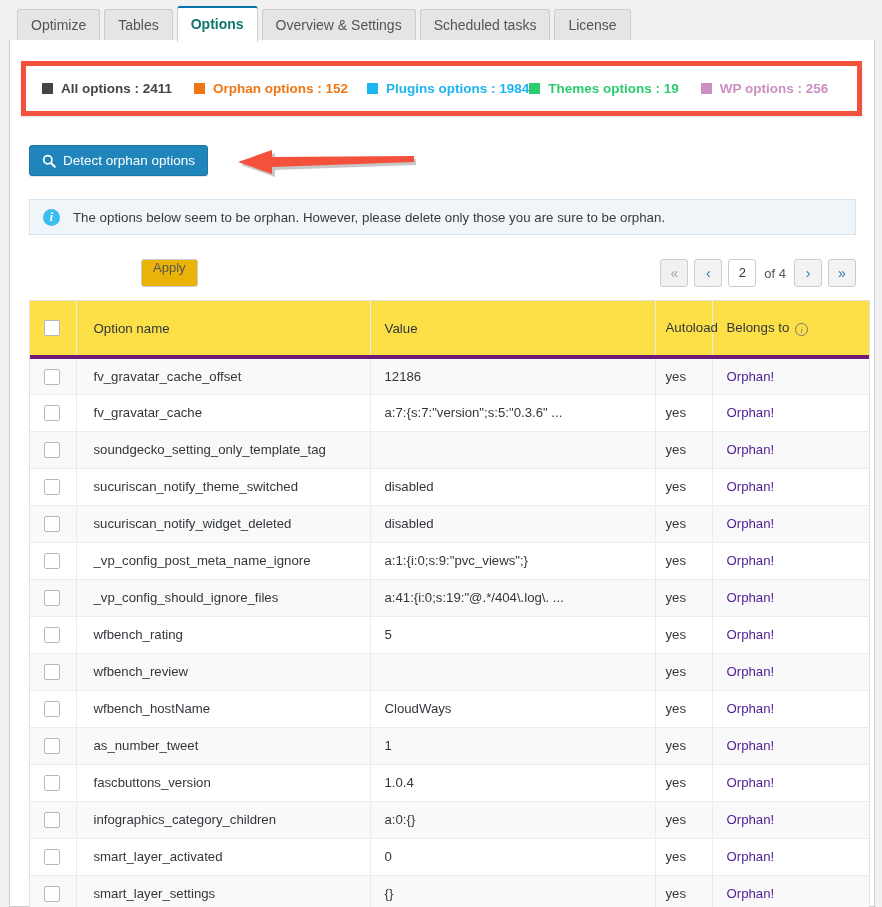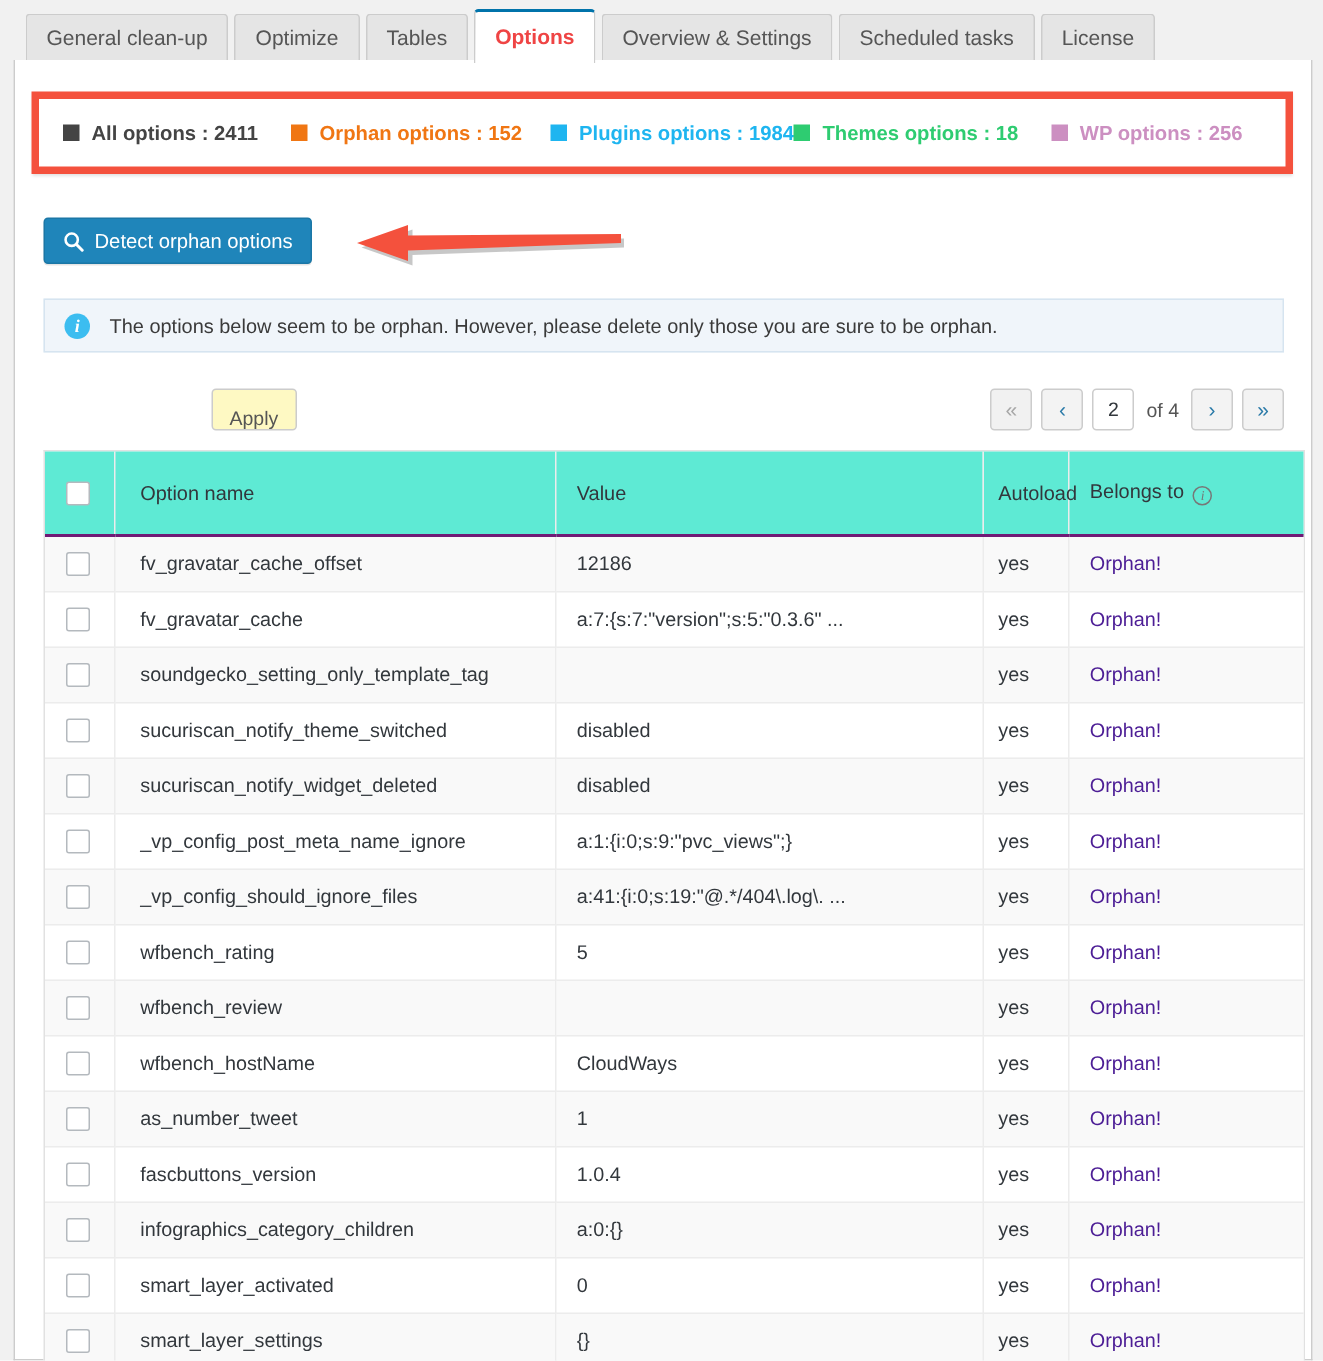--- a/index.html
+++ b/index.html
@@ -32,21 +32,21 @@
     margin-right: 4px;
     font-size: 14px;
     color: #555;
     white-space: nowrap;
     cursor: pointer;
     position: relative;
     top: 1px;
   }
   .tab.active {
     background: #fff;
-    color: #ef4444;
+    color: #0f766e;
     font-weight: bold;
     border-color: #ccc;
     border-top: 2px solid #0073aa;
     height: 36px;
     line-height: 33px;
     z-index: 5;
   }
 
   
   .panel {
@@ -150,25 +150,25 @@
     border-radius: 3px;
     font-size: 13px; color: #32373c;
     display: flex; align-items: center;
     padding: 0 8px;
     cursor: pointer;
   }
   .bulk-select .caret { margin-left: 6px; font-size: 10px; line-height: 1; }
   .apply-btn {
     position: absolute; left: 112px; top: 0;
     height: 28px;
-    background: #fef9c3;
+    background: #eab308;
     border: 1px solid #ccc;
     border-radius: 3px;
     font-size: 13px; color: #555;
-    display: flex; align-items: flex-end;
+    display: flex; align-items: flex-start;
     padding: 0 11px;
     cursor: pointer;
   }
 
   
   .pager {
     position: absolute; right: 0; top: 0;
     display: flex; align-items: center;
   }
   .pg-btn {
@@ -208,26 +208,26 @@
     border-bottom: none;
     background: #fff;
   }
   table.opts { width: 100%; border-collapse: collapse; table-layout: fixed; }
   table.opts th, table.opts td {
     border-bottom: 1px solid #ececec;
     text-align: left;
     vertical-align: middle;
   }
   table.opts th {
-    background: #5eead4;
+    background: #fde047;
     height: 56px;
     font-size: 13.3px;
     font-weight: normal;
     color: #32373c;
-    border-bottom: 2px solid #701a75;
+    border-bottom: 4px solid #701a75;
   }
   table.opts th.c-check, table.opts td.c-check {
     width: 46px;
     padding-left: 14px;
     border-right: 1px solid #ececec;
   }
   table.opts th.c-name, table.opts td.c-name { width: 294px; padding-left: 17px; border-right: 1px solid #ececec;}
   table.opts th.c-value, table.opts td.c-value { width: 285px; padding-left: 14px; border-right: 1px solid #ececec;}
   table.opts th.c-auto, table.opts td.c-auto { width: 57px; padding-left: 10px; border-right: 1px solid #ececec;}
   table.opts th.c-belongs, table.opts td.c-belongs { width: 157px; padding-left: 14px; }
@@ -257,21 +257,20 @@
     font-family: "Liberation Serif", serif;
     margin-left: 6px;
     vertical-align: -1px;
   }
   .val-cell { overflow: hidden; white-space: nowrap; text-overflow: clip; }
 </style>
 </head>
 <body>
 
 <div class="tabs-row" id="tabbar">
-    <div class="tab">General clean-up</div>
     <div class="tab">Optimize</div>
     <div class="tab">Tables</div>
     <div class="tab active">Options</div>
     <div class="tab">Overview &amp; Settings</div>
     <div class="tab">Scheduled tasks</div>
     <div class="tab">License</div>
   </div>
 
 <div class="panel"></div>
 
@@ -284,21 +283,21 @@
       <div class="legend-item" style="margin-right: 19px;">
         <span class="legend-swatch" style="background: rgb(240, 118, 19);"></span>
         <span style="color: rgb(240, 118, 19);">Orphan options : 152</span>
       </div>
       <div class="legend-item" style="">
         <span class="legend-swatch" style="background: rgb(30, 181, 240);"></span>
         <span style="color: rgb(30, 181, 240);">Plugins options : 1984</span>
       </div>
       <div class="legend-item" style="margin-right: 22px;">
         <span class="legend-swatch" style="background: rgb(46, 204, 113);"></span>
-        <span style="color: rgb(46, 204, 113);">Themes options : 18</span>
+        <span style="color: rgb(46, 204, 113);">Themes options : 19</span>
       </div>
       <div class="legend-item" style="margin-right: 12px;">
         <span class="legend-swatch" style="background: rgb(204, 143, 193);"></span>
         <span style="color: rgb(204, 143, 193);">WP options : 256</span>
       </div>
     </div>
 </div>
 
 <div class="detect-btn">
   <span class="mag">

